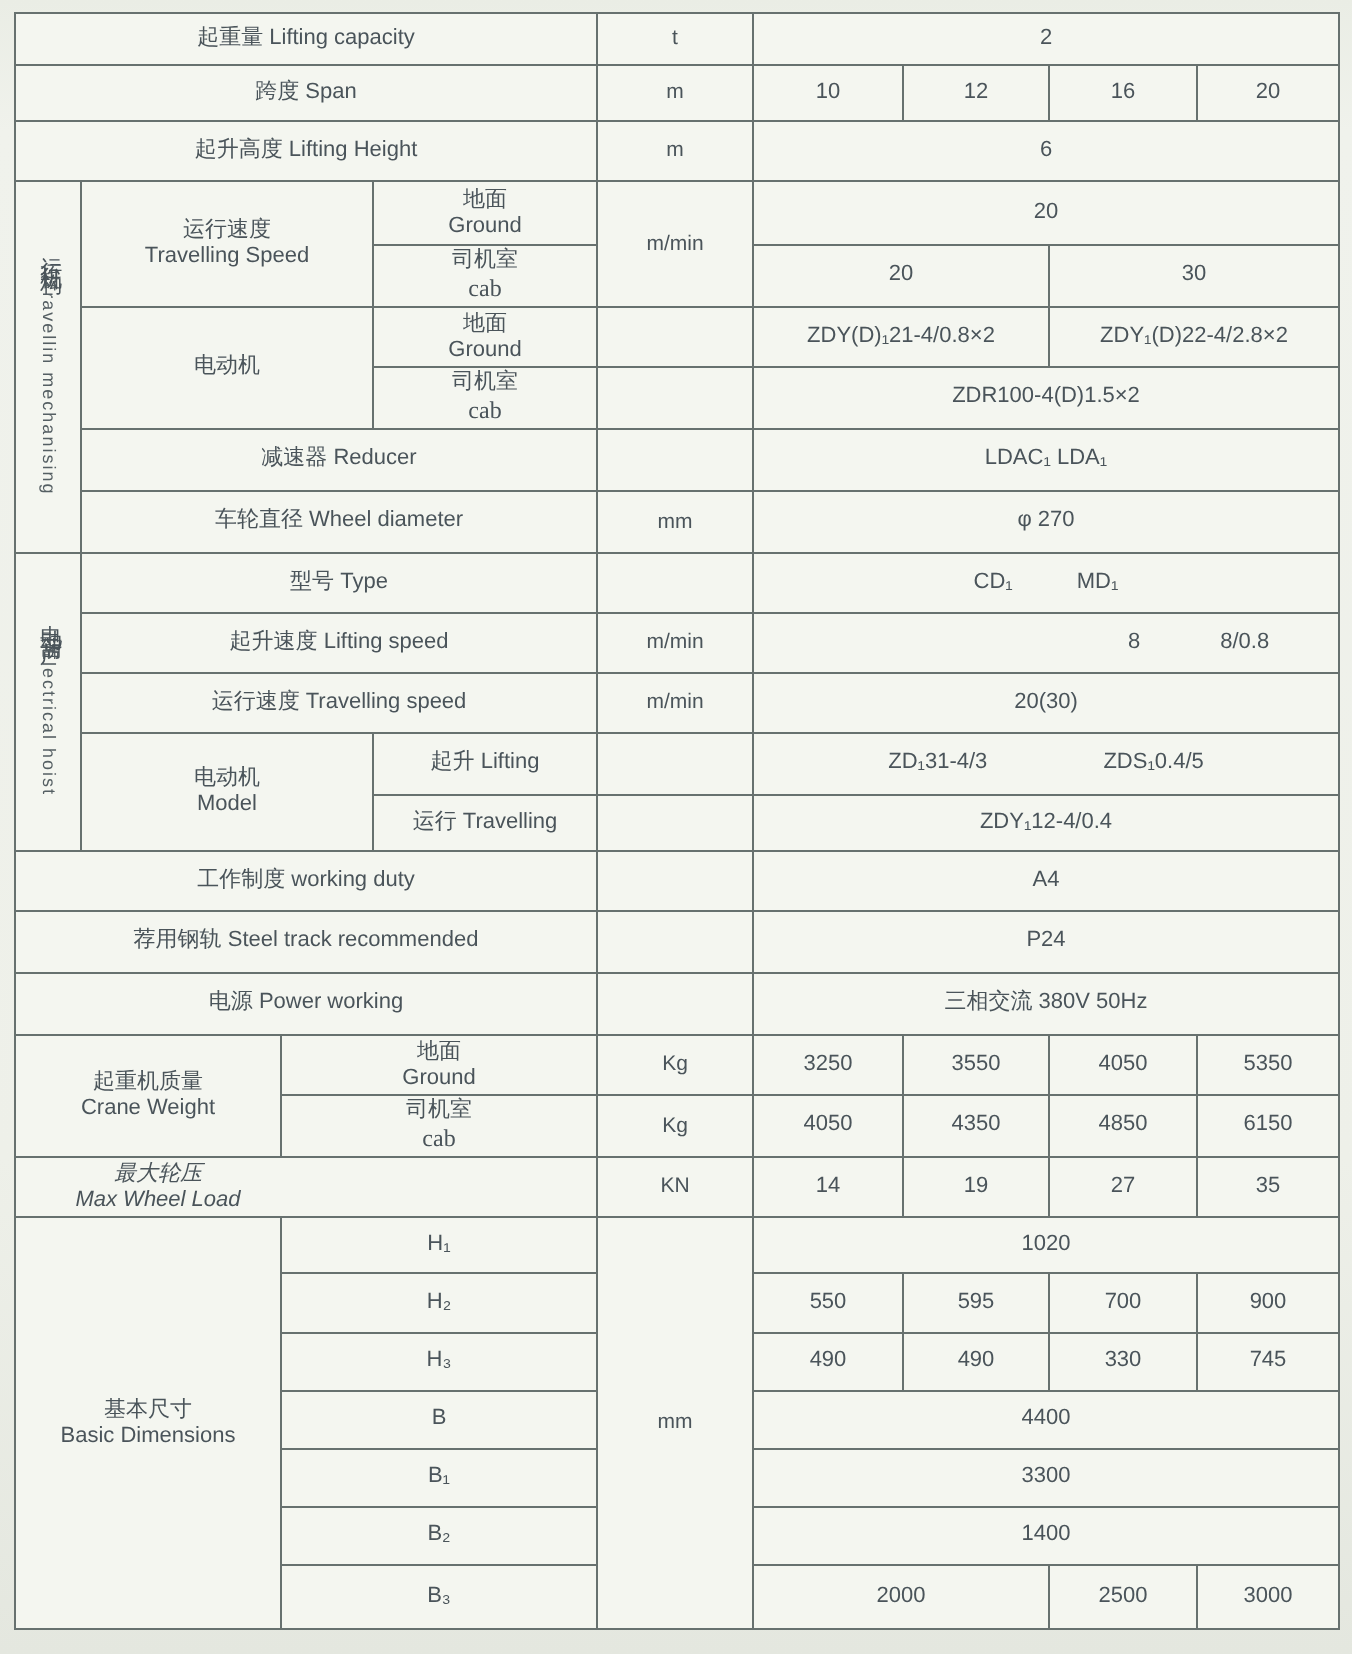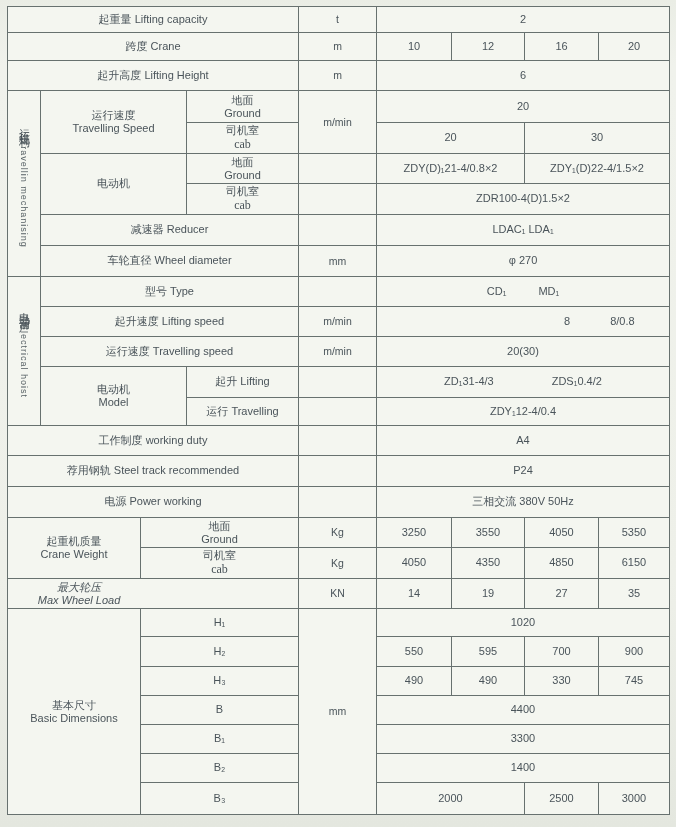--- a/index.html
+++ b/index.html
@@ -54,21 +54,21 @@
   </colgroup>
 
   <tbody>
         <tr style="height:26px">
     <td colspan="4">起重量 Lifting capacity</td>
     <td class="unit">t</td>
     <td colspan="4">2</td>
   </tr>
 
   <tr style="height:28px">
-    <td colspan="4">跨度 Crane</td>
+    <td colspan="4">跨度 Span</td>
     <td class="unit">m</td>
     <td>10</td>
     <td>12</td>
     <td>16</td>
     <td>20</td>
   </tr>
 
   <tr style="height:30px">
     <td colspan="4">起升高度 Lifting Height</td>
     <td class="unit">m</td>
@@ -104,21 +104,21 @@
   </tr>
 
   <tr style="height:30px">
     <td colspan="2" rowspan="2">电动机</td>
     <td class="two">
       <span>地面</span>
       <span>Ground</span>
     </td>
     <td></td>
     <td colspan="2">ZDY(D)₁21-4/0.8×2</td>
-    <td colspan="2">ZDY₁(D)22-4/1.5×2</td>
+    <td colspan="2">ZDY₁(D)22-4/2.8×2</td>
   </tr>
 
   <tr style="height:31px">
     <td class="two">
       <span>司机室</span>
       <span class="cab-font">cab</span>
     </td>
     <td></td>
     <td colspan="4">ZDR100-4(D)1.5×2</td>
   </tr>
@@ -172,21 +172,21 @@
   <tr style="height:31px">
     <td colspan="2" rowspan="2" class="two">
       <span>电动机</span>
       <span>Model</span>
     </td>
     <td>起升 Lifting</td>
     <td></td>
     <td colspan="4">
       <div class="pair-wide">
         <span>ZD₁31-4/3</span>
-        <span>ZDS₁0.4/2</span>
+        <span>ZDS₁0.4/5</span>
       </div>
     </td>
   </tr>
 
   <tr style="height:28px">
     <td>运行 Travelling</td>
     <td></td>
     <td colspan="4">ZDY₁12-4/0.4</td>
   </tr>
 

